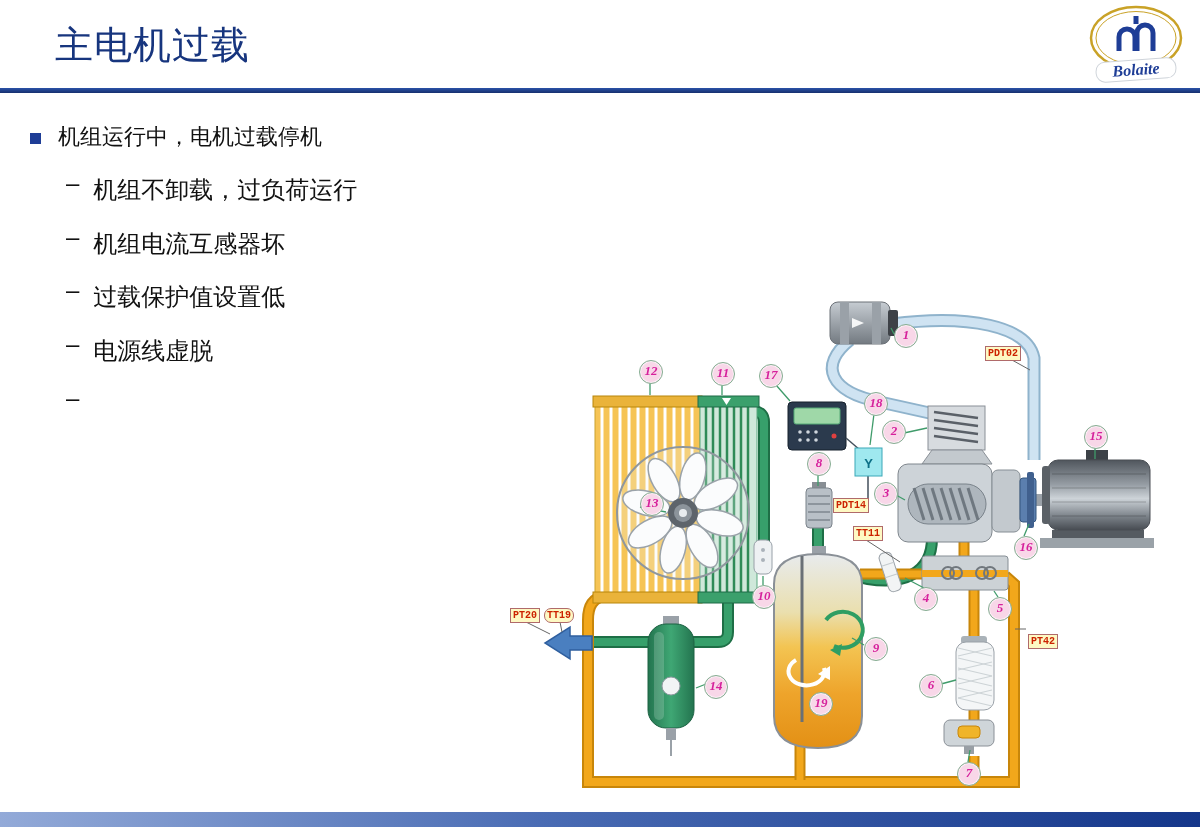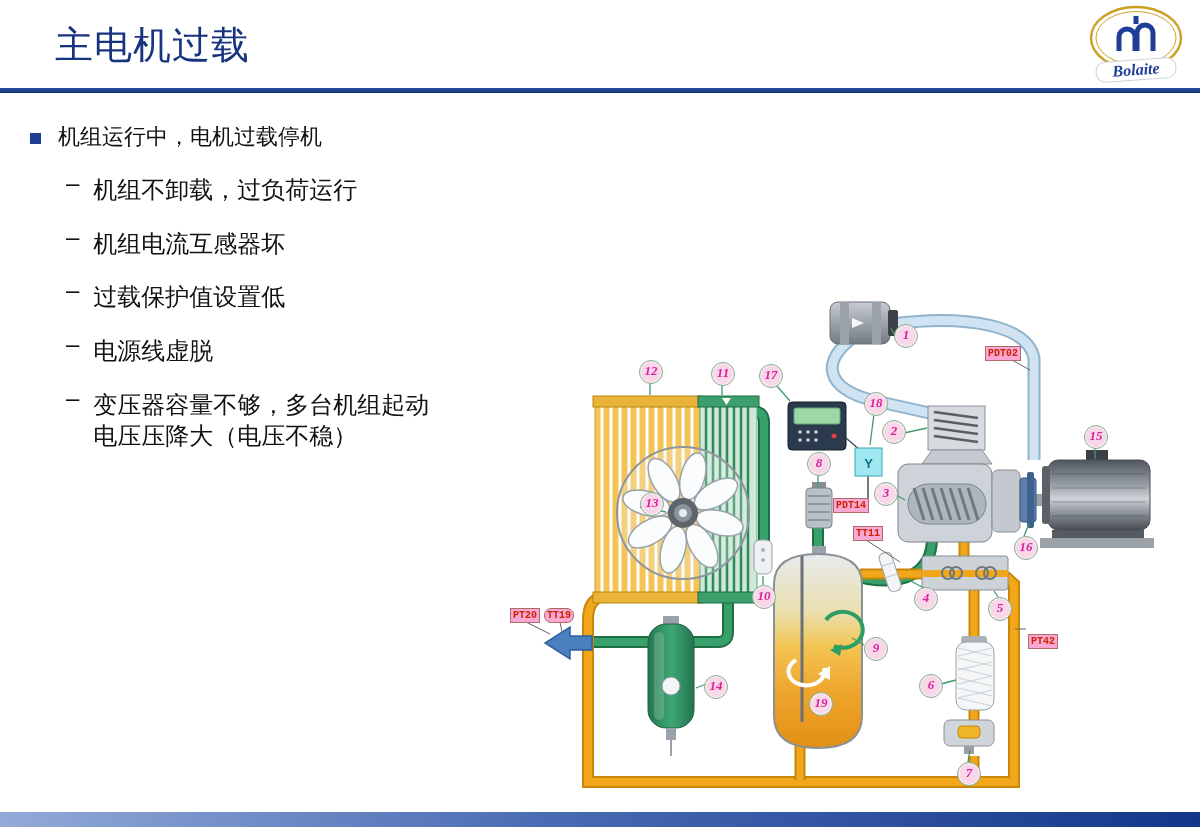--- a/index.html
+++ b/index.html
@@ -16,21 +16,21 @@
   .sub{display:flex;gap:14px;font-size:24px;color:#111;margin:15px 0 0 36px;line-height:1.32;}
   .sub .dash{flex:0 0 auto;}
   .sub .sub-text{white-space:pre-line;margin-top:7px;}
   .diagram{position:absolute;left:500px;top:288px;width:660px;height:535px;}
   .diagram svg{position:absolute;left:0;top:0;}
   .overlay{position:absolute;left:0;top:0;width:100%;height:100%;pointer-events:none;}
   .callout{position:absolute;width:22px;height:22px;margin:-11px 0 0 -11px;border-radius:50%;
            background:#f8d7e8;border:1px solid #84af92;color:#d6219c;
            font:italic bold 13px/20px "Liberation Serif",serif;text-align:center;
            box-shadow:0 0 0 1px rgba(255,255,255,.6) inset;}
-  .sensor{position:absolute;background:#f9a8d4;border:1px solid #b06a6a;color:#cc2200;
+  .sensor{position:absolute;background:#fef9c3;border:1px solid #b06a6a;color:#cc2200;
           font:bold 10px/13px "Liberation Mono",monospace;padding:0 2px;}
 </style>
 </head>
 <body>
 
 <div class="slide">
 
   <div class="title">主电机过载</div>
 
   <svg class="logo" viewBox="0 0 100 84">
@@ -66,22 +66,20 @@
         <div class="sub">
           <span class="dash">–</span>
           <span class="sub-text">过载保护值设置低</span>
         </div>
         <div class="sub">
           <span class="dash">–</span>
           <span class="sub-text">电源线虚脱</span>
         </div>
         <div class="sub">
           <span class="dash">–</span>
-          <span class="sub-text">变压器容量不够，多台机组起动
-电压压降大（电压不稳）</span>
         </div>
       </div>
   </div>
 
   <div class="diagram">
     <svg width="660" height="535" viewBox="0 0 660 535">
       <defs>
         <linearGradient id="gFilter" x1="0" y1="0" x2="0" y2="1">
           <stop offset="0" stop-color="#c6ccd2"></stop>
             <stop offset="1" stop-color="#737a81"></stop>

